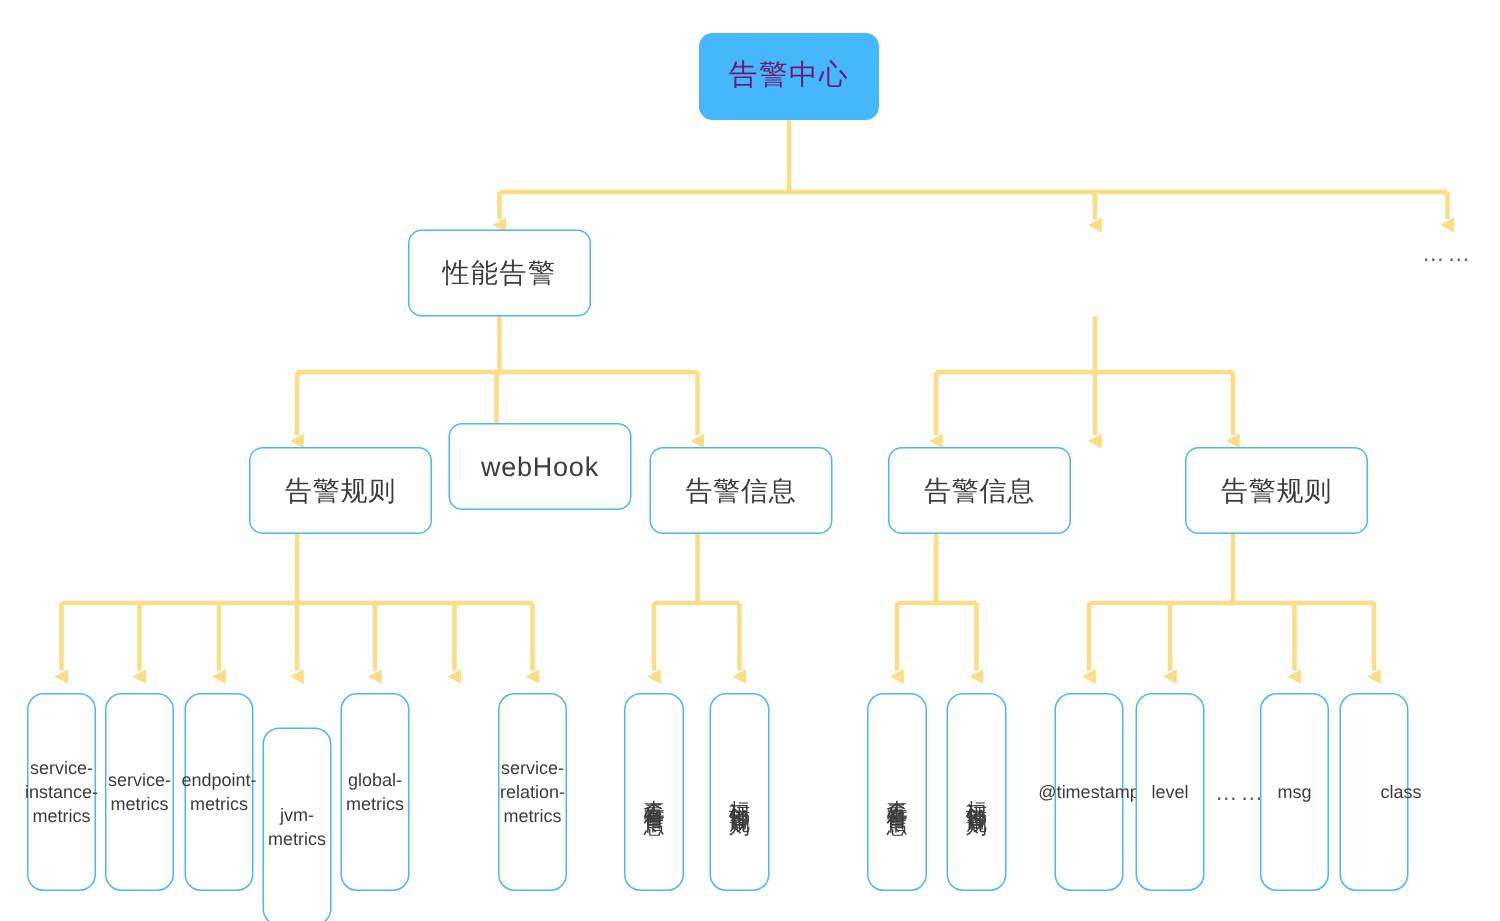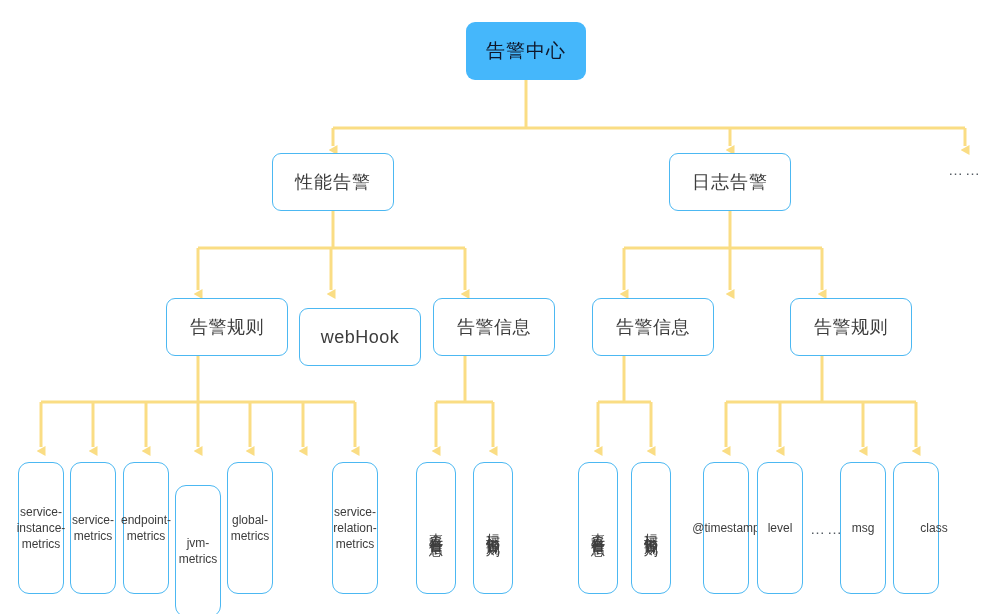--- a/index.html
+++ b/index.html
@@ -36,21 +36,21 @@
     text-align: center;
     border-radius: 10px;
     color: #3c3c3c;
     background: #ffffff;
     border: 1.4px solid #4cb8f2;
     line-height: 1.35;
   }
   .node.root {
     background: #45b7fb;
     border: none;
-    color: #0f172a;
+    color: #701a75;
     border-radius: 9px;
     font-size: 19px;
     letter-spacing: 1px;
   }
   .node.level2 {
     font-size: 18px;
     letter-spacing: 1px;
     border-radius: 9px;
   }
   .node.level3 {
@@ -143,27 +143,26 @@
       <path d="M780,402 L780,447" marker-end="url(#ar)"></path>
       <path d="M863,402 L863,447" marker-end="url(#ar)"></path>
       <path d="M916,402 L916,447" marker-end="url(#ar)"></path>
     </g>
   </svg>
 
   <div class="node root" style="left:466px; top:22px; width:120px; height:58px;">告警中心</div>
 
   <div class="node level2" style="left:272px; top:153px; width:122px; height:58px;">性能告警</div>
 
-  <div class="node level2" style="left:669px; top:153px; width:122px; height:58px;">日志告警</div>
 
   <div class="ellipsis" style="left:940px; top:157px; width:50px; height:24px;">……</div>
 
   <div class="node level3" style="left:137px; top:298px; width:122px; height:58px;">告警规则</div>
 
-  <div class="node level3" style="left:270px; top:308px; width:122px; height:58px;">webHook</div>
+  <div class="node level3" style="left:270px; top:282px; width:122px; height:58px;">webHook</div>
 
   <div class="node level3" style="left:404px; top:298px; width:122px; height:58px;">告警信息</div>
 
   <div class="node level3" style="left:563px; top:298px; width:122px; height:58px;">告警信息</div>
 
   <div class="node level3" style="left:761px; top:298px; width:122px; height:58px;">告警规则</div>
 
   <div class="node leaf" style="left:18px; top:462px; width:46px; height:132px;">service-instance-metrics</div>
 
   <div class="node leaf" style="left:70px; top:462px; width:46px; height:132px;">service-metrics</div>

